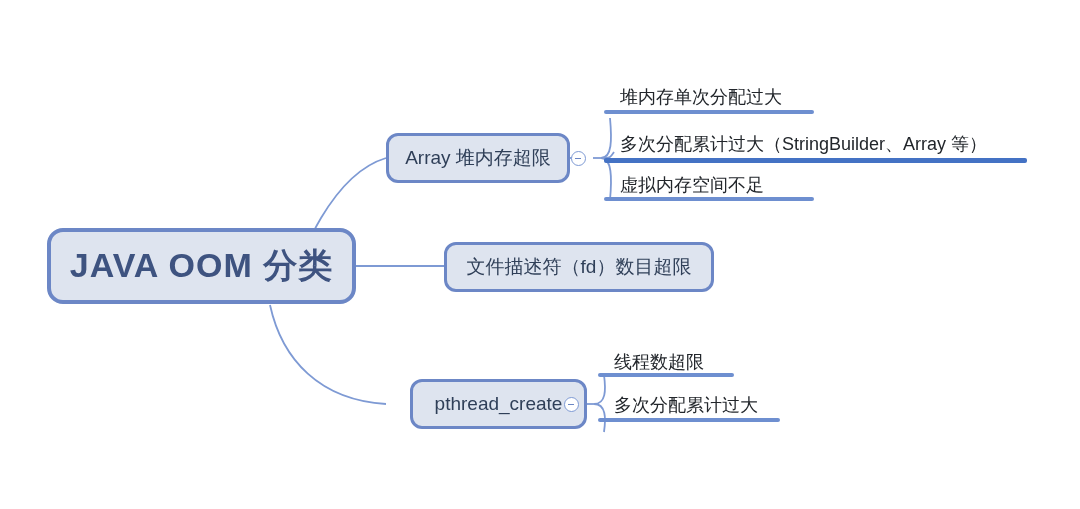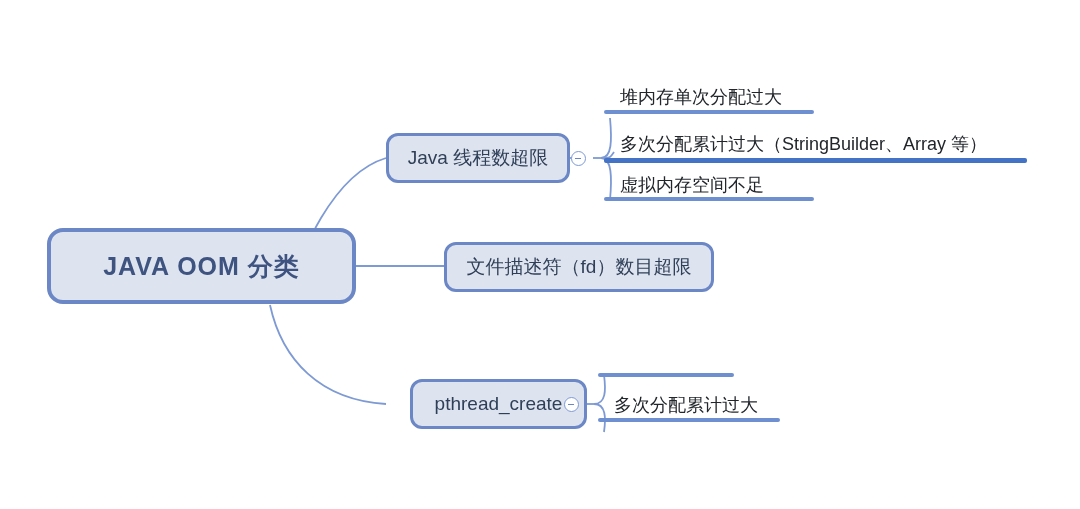--- a/index.html
+++ b/index.html
@@ -35,21 +35,21 @@
     justify-content: center;
     background: #DEE4EF;
     border: 3px solid #6C87C6;
     border-radius: 12px;
     color: #32445F;
     white-space: nowrap;
   }
   .node.root {
     border-width: 4px;
     border-radius: 16px;
-    font-size: 25px;
+    font-size: 34px;
     font-weight: bold;
     letter-spacing: 1px;
     color: #3E5380;
   }
   .node.level1 {
     font-size: 19px;
     font-weight: normal;
     color: #2F3F58;
   }
 
@@ -123,21 +123,21 @@
       <path d="M 594,404 C 606,404 606,390 604,375"></path>
       <path d="M 594,404 C 606,404 606,418 604,432"></path>
     </g>
   </svg>
 
   <div class="node root" style="left:47px; top:228px; width:309px; height:76px;">
     <span>JAVA OOM 分类</span>
   </div>
 
   <div class="node level1" style="left:386px; top:133px; width:184px; height:50px;">
-    <span>Java 线程数超限</span>
+    <span>Array 堆内存超限</span>
   </div>
   <div class="toggle" style="left:571px; top:151px;"></div>
 
   <div class="leaf" style="left:616px; top:80px; height:28px;">
     <span class="leaf-text">堆内存单次分配过大</span>
   </div>
   <div class="leaf-rule" style="left:604px; top:110px; width:210px; height:4px;"></div>
 
   <div class="leaf" style="left:616px; top:127px; height:28px;">
     <span class="leaf-text">多次分配累计过大（StringBuilder、Array 等）</span>
@@ -151,20 +151,23 @@
 
   <div class="node level1" style="left:444px; top:242px; width:270px; height:50px;align-items:center;">
     <span>文件描述符（fd）数目超限</span>
   </div>
 
   <div class="node level1" style="left:386px; top:379px; width:177px; height:50px;margin-left:24px;">
     <span>pthread_create</span>
   </div>
   <div class="toggle" style="left:564px; top:397px;"></div>
 
+  <div class="leaf" style="left:610px; top:345px; height:28px;">
+    <span class="leaf-text">线程数超限</span>
+  </div>
   <div class="leaf-rule" style="left:598px; top:373px; width:136px; height:4px;"></div>
 
   <div class="leaf" style="left:610px; top:388px; height:28px;">
     <span class="leaf-text">多次分配累计过大</span>
   </div>
   <div class="leaf-rule" style="left:598px; top:418px; width:182px; height:4px;"></div>
 
 </div>
 
 </body></html>

